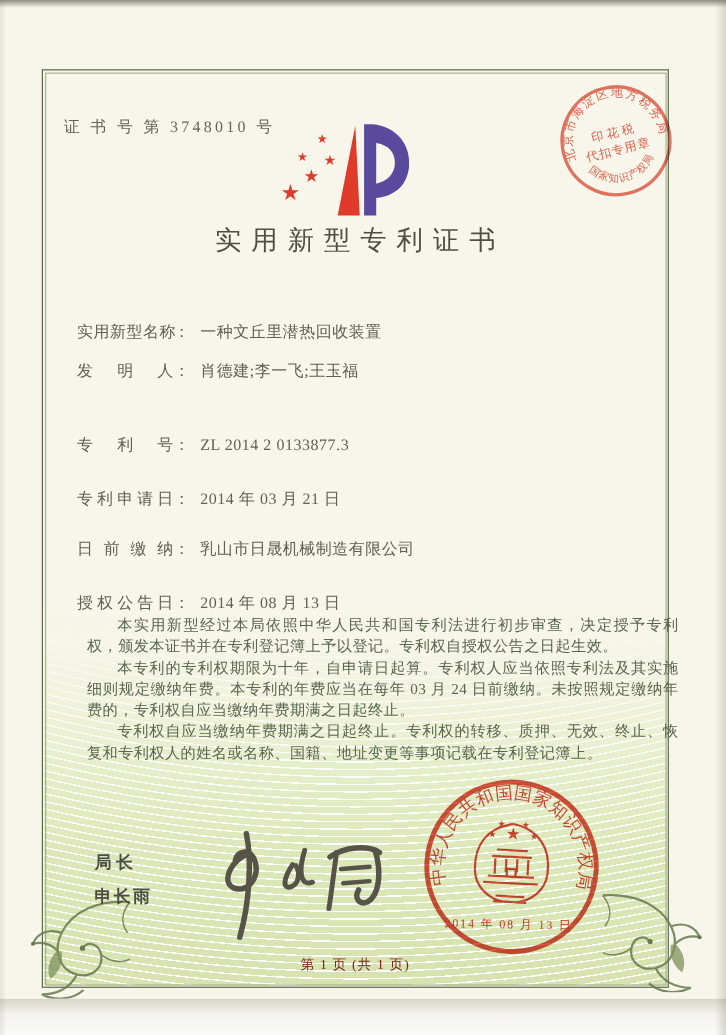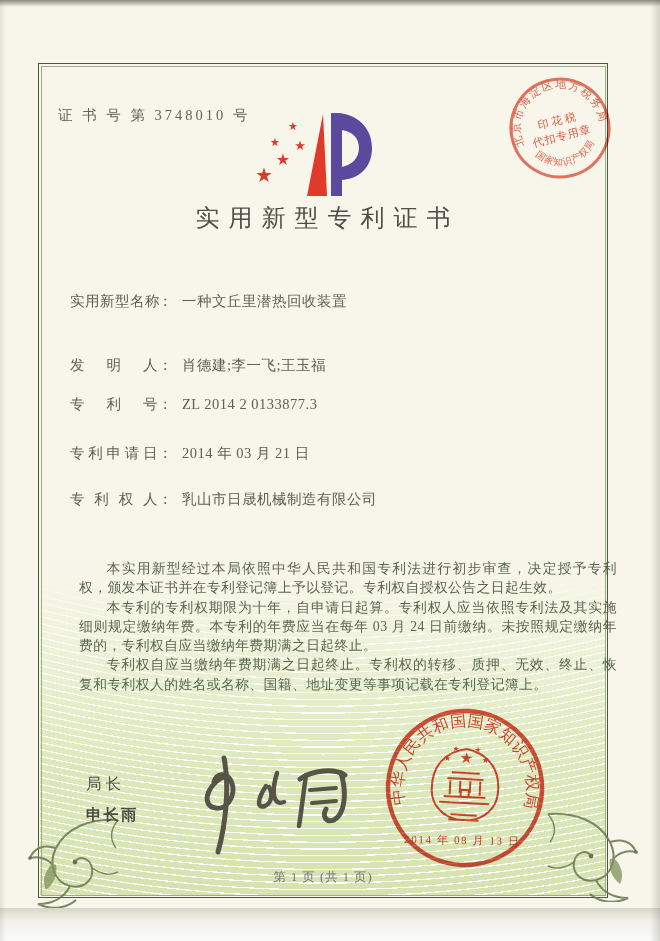--- a/index.html
+++ b/index.html
@@ -42,43 +42,43 @@
   .logo { position:absolute; left:250px; top:110px; z-index:4; }
 
   .title { position:absolute; top:202px; left:38px; width:570px; z-index:4;
            text-align:center; font-size:24px; letter-spacing:9px; text-indent:9px;
            color:#4f4f46; font-weight:500; }
 
   .row { position:absolute; left:70px; z-index:4; font-size:14.5px; color:#5d6152;
          letter-spacing:.5px; white-space:nowrap; }
   .row .flabel { display:inline-block; width:88px; text-align:justify; text-align-last:justify; }
   .row .colon  { margin-right:9px; }
-  .r1 { top:292px; } .r2 { top:356px; } .r3 { top:395px; }
+  .r1 { top:292px; } .r2 { top:328px; } .r3 { top:395px; }
   .r4 { top:444px; } .r5 { top:490px; } .r6 { top:539px; }
 
   .paras { position:absolute; left:79px; top:559px; width:538px; z-index:4; color:#59664e; }
   .paras p { margin:0; text-indent:2em; font-size:13.8px; line-height:19.3px;
              text-align:justify; letter-spacing:.4px; }
 
   .signoff-title { position:absolute; left:86px; top:774px; z-index:5;
-                   font-size:15.5px; letter-spacing:4px; color:#4d4d44; }
+                   font-size:15.5px; letter-spacing:4px; color:#4d4d44;font-weight:bold; }
   .signoff-name  { position:absolute; left:86px; top:805px; z-index:5;
                    font-size:15.5px; letter-spacing:2px; color:#4d4d44;font-weight:bold; }
   .signature { position:absolute; left:178px; top:746px; z-index:5; }
 
   .seal-sipo { position:absolute; left:380px; top:703px; z-index:6;
                transform:rotate(3deg); opacity:.92; mix-blend-mode:multiply; }
   .seal-tax  { position:absolute; left:506px; top:74px; z-index:6;
                transform:rotate(-14deg); opacity:.9; mix-blend-mode:multiply; }
 
   .flourish-left  { position:absolute; left:26px;  top:812px; z-index:3; }
   .flourish-right { position:absolute; left:544px; top:806px; z-index:3; transform:scaleX(-1); }
 
   .footer { position:absolute; left:38px; top:869px; width:570px; z-index:4;
-            text-align:center; font-size:12.5px; letter-spacing:1px; color:#737373; }
+            text-align:center; font-size:12.5px; letter-spacing:1px; color:#7f1d1d; }
 
   svg text { font-family:"Liberation Serif","DejaVu Serif",serif; }
 </style>
 </head>
 <body>
 
 <div class="page">
 
   <div class="guilloche"></div>
   <div class="frame"></div>
@@ -106,21 +106,24 @@
   <div class="row r2">
     <span class="flabel">发明人</span><span class="colon">：</span><span>肖德建;李一飞;王玉福</span>
   </div>
   <div class="row r3">
     <span class="flabel">专利号</span><span class="colon">：</span><span>ZL 2014 2 0133877.3</span>
   </div>
   <div class="row r4">
     <span class="flabel">专利申请日</span><span class="colon">：</span><span>2014 年 03 月 21 日</span>
   </div>
   <div class="row r5">
-    <span class="flabel">专利权人</span><span class="colon">：</span><span>乳山市日晟机械制造有限公司</span>
+    <span class="flabel">日前缴纳</span><span class="colon">：</span><span>乳山市日晟机械制造有限公司</span>
+  </div>
+  <div class="row r6">
+    <span class="flabel">授权公告日</span><span class="colon">：</span><span>2014 年 08 月 13 日</span>
   </div>
 
   <div class="paras">
     <p>本实用新型经过本局依照中华人民共和国专利法进行初步审查，决定授予专利权，颁发本证书并在专利登记簿上予以登记。专利权自授权公告之日起生效。</p>
     <p>本专利的专利权期限为十年，自申请日起算。专利权人应当依照专利法及其实施细则规定缴纳年费。本专利的年费应当在每年 03 月 24 日前缴纳。未按照规定缴纳年费的，专利权自应当缴纳年费期满之日起终止。</p>
     <p>专利权自应当缴纳年费期满之日起终止。专利权的转移、质押、无效、终止、恢复和专利权人的姓名或名称、国籍、地址变更等事项记载在专利登记簿上。</p>
   </div>
 
   <div class="signoff-title">局长</div>
   <div class="signoff-name">申长雨</div>

